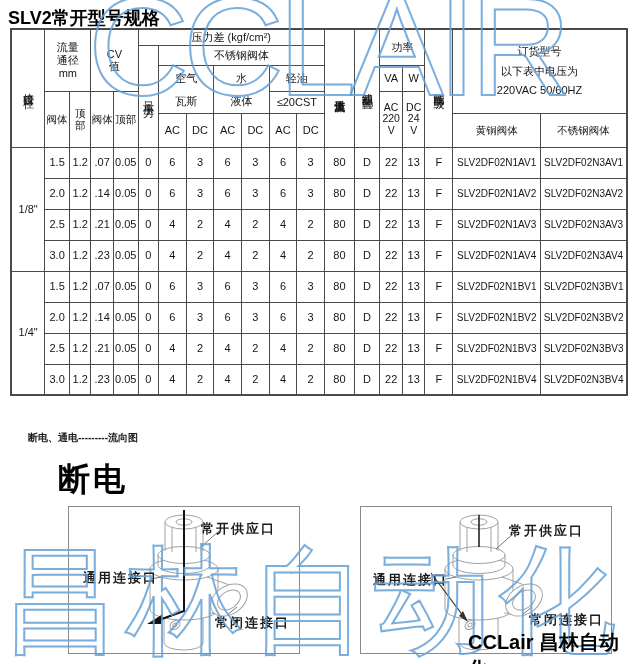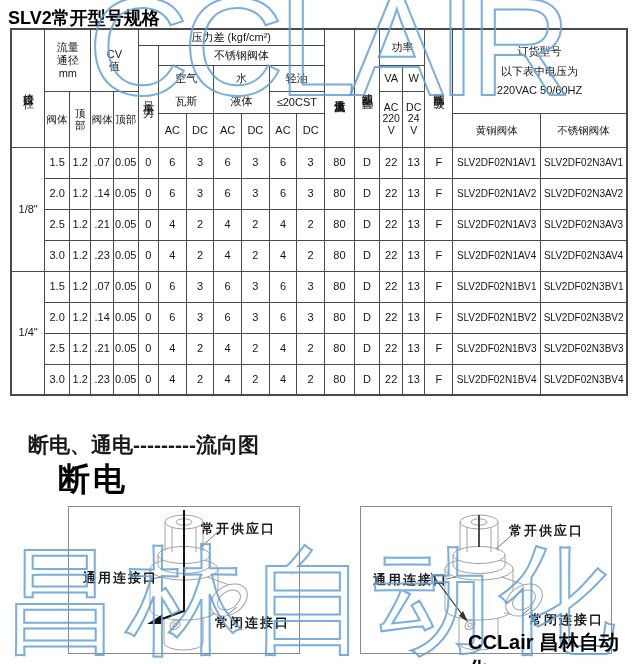--- a/index.html
+++ b/index.html
@@ -23,21 +23,21 @@
   .vert { writing-mode:vertical-rl; text-orientation:upright; letter-spacing:2px; display:inline-block; }
   .vert.tight { letter-spacing:0px; }
   .ord { font-size:10px; letter-spacing:0; }
   .nb { border-bottom:none !important; }
   .nt { border-top:none !important; }
   .order-cell div { line-height:1.75; font-size:11px; }
   .bodyhdr { font-size:10.5px; }
   .acdc-tall { font-size:10.5px; line-height:1.1; }
 
   
-  .flow-title { position:absolute; left:28px; top:431px; font-size:21px; font-weight:bold; color:#1a1a1a; }
+  .flow-title { position:absolute; left:28px; top:431px; font-size:10px; font-weight:bold; color:#1a1a1a; }
   .state-heading { position:absolute; font-size:32px; font-weight:bold; color:#000; letter-spacing:3px; }
   #off-heading { left:58px; top:458px; }
   #on-heading  { left:353px; top:458px; }
   .diagram-box { position:absolute; border:1px solid #8a8a8a; background:transparent; }
   #off-box { left:68px;  top:506px; width:232px; height:148px; }
   #on-box  { left:360px; top:506px; width:252px; height:148px; }
   .diagram-box svg { position:absolute; left:0; top:0; }
   .dlabel { position:absolute; font-size:13px; font-weight:bold; color:#1a1a1a; letter-spacing:2px; white-space:nowrap;text-align:right; }
 
   

